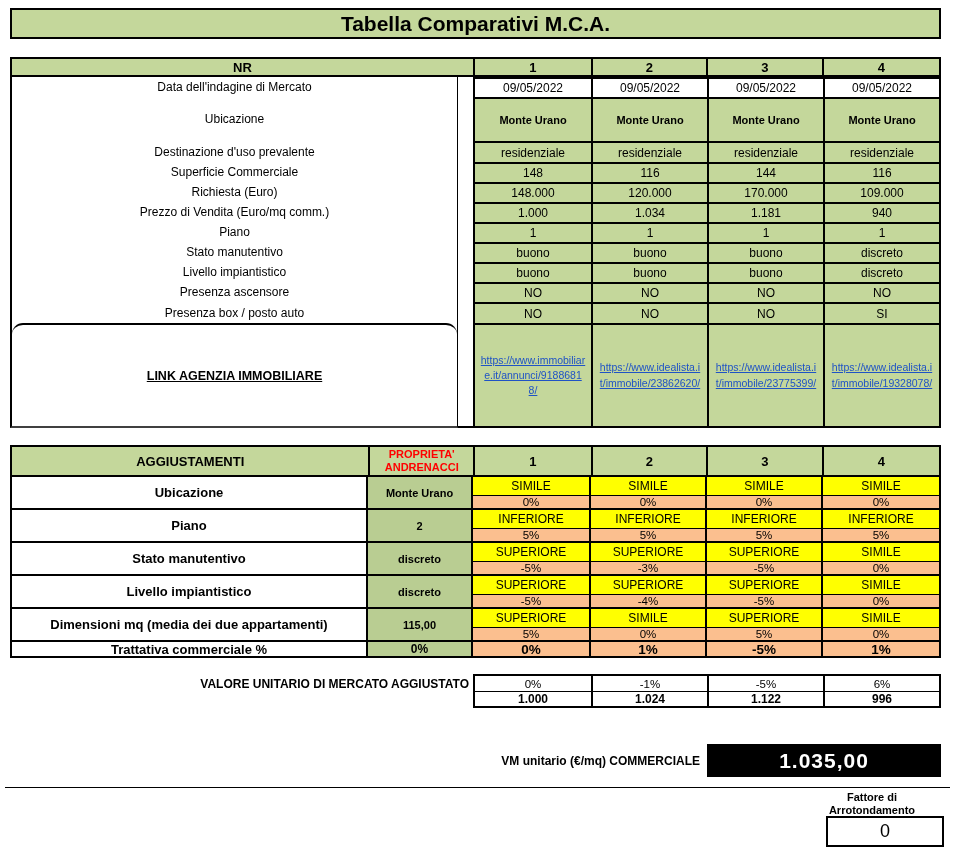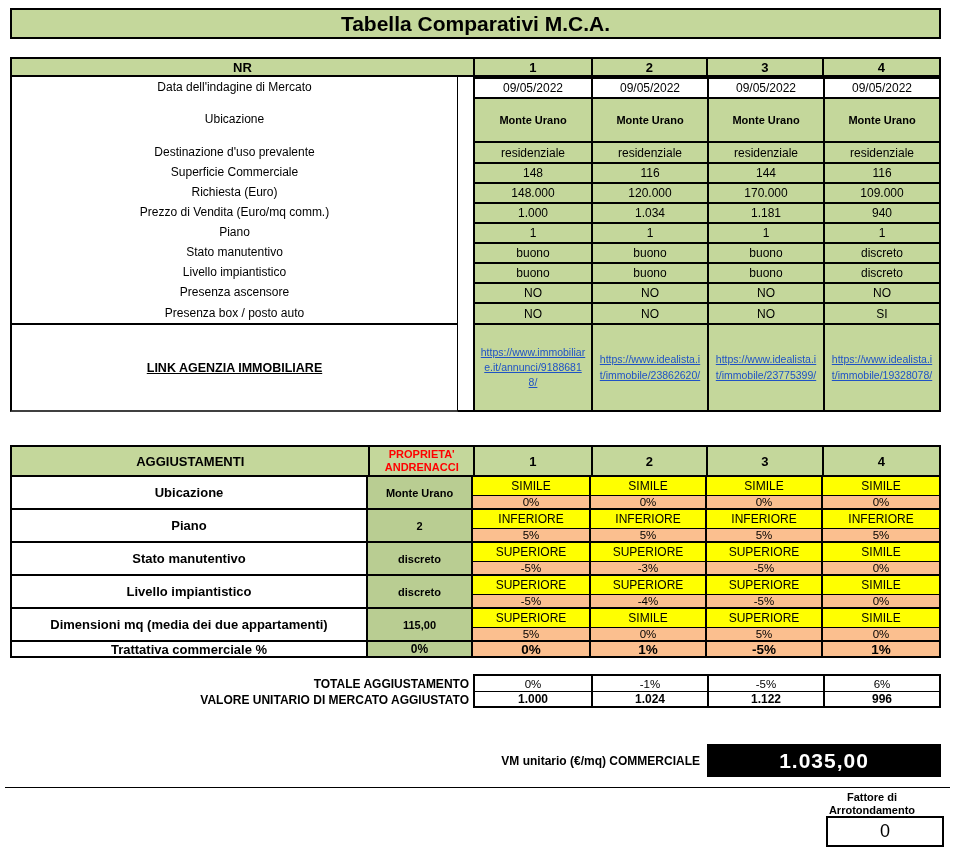--- a/index.html
+++ b/index.html
@@ -22,21 +22,21 @@
   .t1-body { left:10px; top:77px; width:931px; display:flex; align-items:stretch; }
   .t1-labels { width:448px; border-left:2px solid #000; border-right:1px solid #000;
     border-bottom:2px solid #404040; }
   .t1-labels > div { font-size:12px; }
   .t1-gap { width:15px; border-bottom:2px solid #000; }
   .t1-data { width:468px; border-top:2px solid #000; }
   .t1row { display:flex; }
   .t1row > div { border-left:2px solid #000; border-bottom:2px solid #000;
     background:#c4d79b; font-size:12px; }
   .t1row > div:last-child { border-right:2px solid #000; }
-  .h20{height:20px;} .h21{height:21px;} .h44{height:44px;} .h87{height:87px;}
+  .h20{height:20px;} .h21{height:21px;} .h44{height:44px;} .h87{height:103px;border-radius:11px;}
   .white > div { background:#fff; }
   .sm11 { font-size:11px !important; font-weight:bold; }
   .linklab { border-top:2px solid #000; font-weight:bold; text-decoration:underline; font-size:12.5px !important; }
   .lnk { color:#1f53c5; text-decoration:underline; font-size:10.5px !important;
     line-height:1.45; padding:0 5px; word-break:break-all; cursor:pointer; }
 
   
   .t2-header { left:10px; top:445px; width:931px; height:32px; display:flex;
     background:#c4d79b; border:2px solid #000; font-size:13px; font-weight:bold; }
   .t2-header > div { border-left:2px solid #000; }
@@ -314,21 +314,20 @@
     <div class="t2lab fx">Trattativa commerciale %</div>
     <div class="t2prop fx propneg">0%</div>
     <div class="negcell w118 fx">0%</div>
     <div class="negcell w116 fx">1%</div>
     <div class="negcell w116 fx">-5%</div>
     <div class="negcell w118 fx">1%</div>
   </div>
 </div>
 
 <div class="abs sum-labels">
-  <div>TOTALE AGGIUSTAMENTO</div>
   <div>VALORE UNITARIO DI MERCATO AGGIUSTATO</div>
 </div>
 <div class="abs sum-values">
   <div class="fx">0%</div>
   <div class="fx vleft">-1%</div>
   <div class="fx vleft">-5%</div>
   <div class="fx vleft">6%</div>
   <div class="fx r2">1.000</div>
   <div class="fx r2 vleft">1.024</div>
   <div class="fx r2 vleft">1.122</div>

